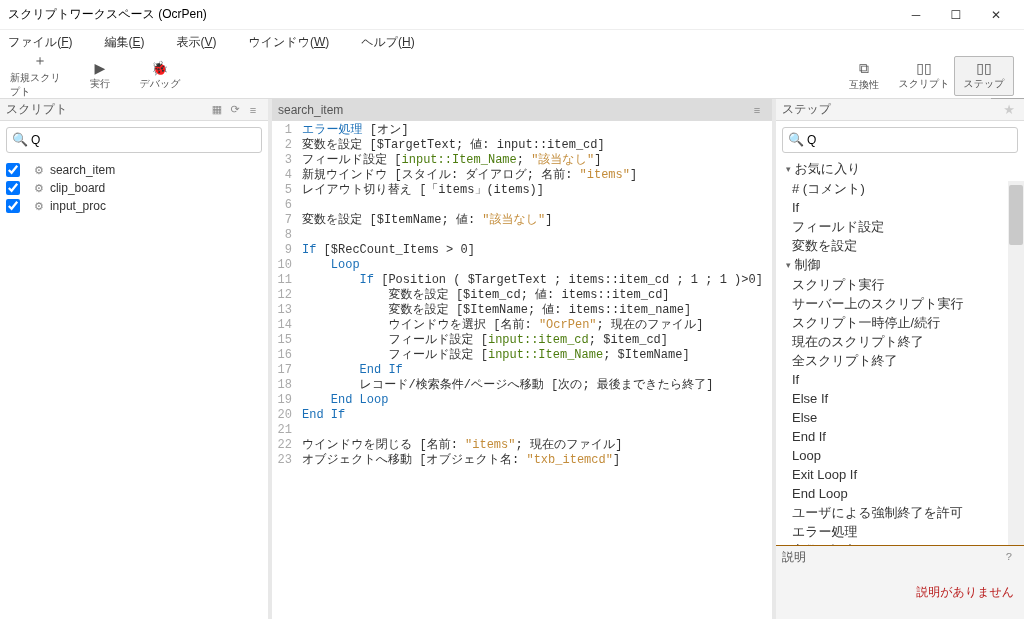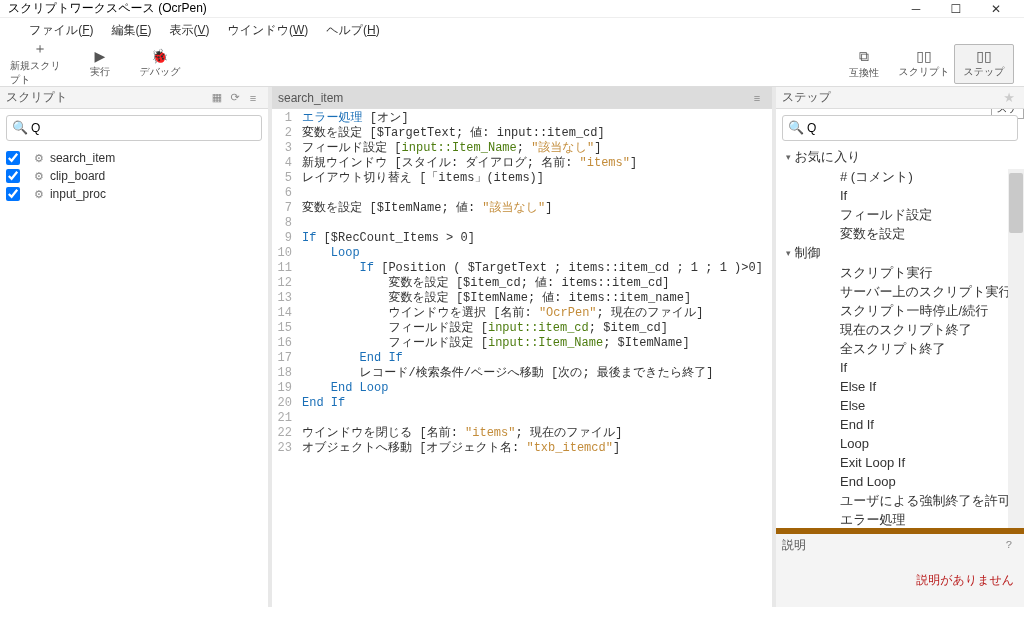--- a/index.html
+++ b/index.html
@@ -1,22 +1,22 @@
 <!DOCTYPE html>
 <html><head>
 <meta charset="utf-8">
 <style>
 * { box-sizing: border-box; margin: 0; padding: 0; }
 body { font-family: "Yu Gothic UI", "Meiryo", sans-serif; font-size: 12px; color: #333; background: #fff; width: 1024px; height: 619px; overflow: hidden; }
 
-.titlebar { height: 18px; display: flex; align-items: center; padding: 0 8px; border-bottom: 1px solid #eee; }
+.titlebar { height: 30px; display: flex; align-items: center; padding: 0 8px; border-bottom: 1px solid #eee; }
 .titlebar .title { flex: 1; font-size: 12px; color: #000; }
 .titlebar .winbtn { width: 40px; height: 28px; display: flex; align-items: center; justify-content: center; font-size: 12px; color: #333; cursor: pointer; }
 
-.menubar { height: 24px; display: flex; align-items: center; padding: 0 21px; gap: 2px; }
+.menubar { height: 24px; display: flex; align-items: center; padding: 0 0; gap: 16px; }
 .menubar .menuitem { padding: 3px 8px; cursor: pointer; font-size: 12px; }
 .menubar .u { text-decoration: underline; }
 
 .toolbar { height: 44px; display: flex; align-items: center; padding: 4px 10px; border-bottom: 1px solid transparent; }
 .toolbar .tbtn { display: flex; flex-direction: column; align-items: center; justify-content: center; width: 60px; height: 40px; cursor: pointer; color: #555; }
 .toolbar .tbtn .icon { font-size: 14px; color: #555; }
 .toolbar .tbtn .label { font-size: 10px; margin-top: 1px; }
 .toolbar .spacer { flex: 1; }
 .toolbar .tbtn.active { border: 1px solid #b8b8b8; border-radius: 2px; background: #f2f2f2; }
 
@@ -47,22 +47,22 @@
 .kw { color: #1a6fb7; }
 .str { color: #c38c3a; }
 .fld { color: #4d7c0f; }
 .plain { color: #333; }
 
 .right { width: 248px; display: flex; flex-direction: column; position: relative; }
 .right .panel-header .star { color: #ccc; font-size: 13px; }
 .steplist { flex: 1; overflow: auto; font-size: 13px; position: relative; }
 .stepgroup { padding-left: 10px; color: #333; height: 20px; display: flex; align-items: center; cursor: pointer; }
 .stepgroup::before { content: "▾"; font-size: 9px; color: #666; margin-right: 4px; }
-.stepitem { padding-left: 16px; height: 19px; display: flex; align-items: center; cursor: pointer; margin-left: 48px; }
-.desc { border-top: 6px solid #a16207; background: #f4f4f4; font-family: Liberation Mono, monospace; }
+.stepitem { padding-left: 16px; height: 19px; display: flex; align-items: center; cursor: pointer; }
+.desc { border-top: 1px solid #a16207; background: #f4f4f4; font-family: Liberation Mono, monospace; }
 .desc .panel-header { border-bottom: none; }
 .desc .desctext { color: #b91c1c; text-align: right; padding: 16px 10px 18px; font-size: 12px; }
 
 .right-scroll { position: absolute; right: 0; top: 22px; bottom: 0; width: 16px; background: #f0f0f0; display:flex; flex-direction:column; align-items:center; }
 .right-scroll .thumb { width: 14px; height: 60px; background: #c9c9c9; margin-top: 4px; border-radius: 2px; }
 
 .steptab { position: absolute; right: 0; top: 98px; background: #fff; border: 1px solid #aaa; padding: 2px 4px; font-size: 11px; color: #333; }
 </style>
 </head>
 <body>

